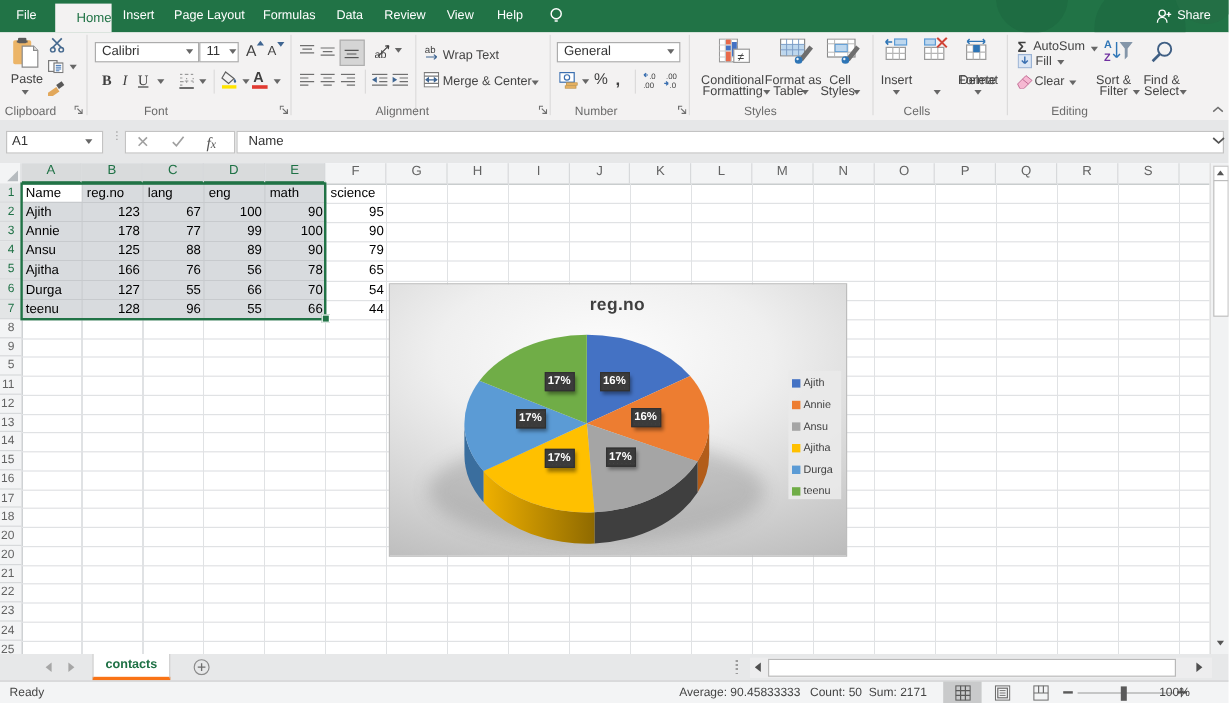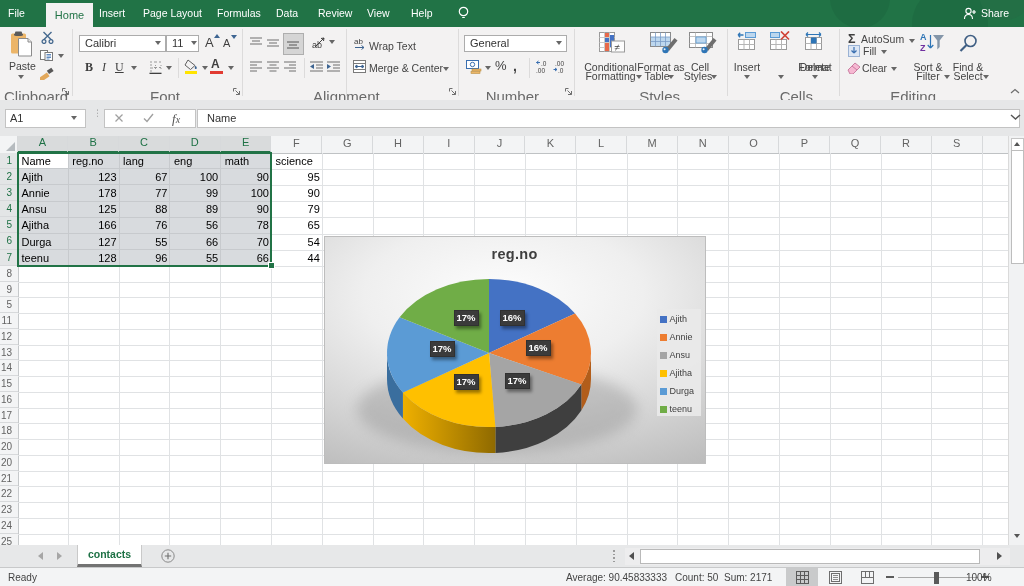--- a/index.html
+++ b/index.html
@@ -1,21 +1,21 @@
 <!DOCTYPE html>
 <html><head><meta charset="utf-8"><style>
 html,body{margin:0;padding:0}
 #app{position:relative;width:1024px;height:586px;font-family:"Liberation Sans",sans-serif;background:#fff;overflow:hidden;font-size:11px;color:#444}
 .ab{position:absolute}
 #titlebar{left:0;top:0;width:1024px;height:27px;background:#217346;overflow:hidden}
-.ttab{position:absolute;top:0;height:27px;line-height:27px;color:#fff;font-size:10.5px;}
-#hometab{position:absolute;left:46px;top:3px;width:47px;height:24px;background:#f3f2f2;color:#217346;line-height:24px;text-align:center;font-size:11px}
+.ttab{position:absolute;top:0;height:27px;line-height:27px;color:#fff;font-size:10.5px;text-align:center}
+#hometab{position:absolute;left:46px;top:3px;width:47px;height:24px;background:#f3f2f2;color:#217346;line-height:24px;text-align:right;font-size:11px}
 #ribbon{left:0;top:27px;width:1024px;height:73px;background:#f3f2f2}
 .sep{position:absolute;width:1px;background:#dcdbdb}
-.glabel{position:absolute;font-size:15px;color:#6a6a6a;text-align:right;top:61px}
+.glabel{position:absolute;font-size:10px;color:#6a6a6a;text-align:left;top:61px}
 .rtxt{position:absolute;font-size:10.5px;color:#444;white-space:nowrap}
 .combo{position:absolute;background:#fff;border:1px solid #acacac;font-size:11px;color:#333}
 .dd{position:absolute;width:0;height:0;border-left:3px solid transparent;border-right:3px solid transparent;border-top:4px solid #666}
 #fbar{left:0;top:100px;width:1024px;height:36px;background:#e6e7e8}
 .wbox{position:absolute;background:#fff;border:1px solid #c3c3c3}
 #colhdr{left:0;top:136px;width:1008px;height:16.5px;background:#f3f4f5;border-bottom:1px solid #bfc2c4;display:flex}
 #colhdr .ch{width:50.8px;box-sizing:border-box;border-right:1px solid #d7d9db;text-align:center;line-height:15px;font-size:11px;color:#636363;flex-shrink:0}
 #colhdr .sel{background:#d9dbdc;color:#1e7145;border-bottom:2px solid #217346;line-height:13px}
 #rowhdr{left:0;top:152.5px;width:17.5px;height:392.5px;background:#f3f4f5;border-right:1px solid #c6c9cb}
 #rowhdr div{height:15.75px;box-sizing:border-box;border-bottom:1px solid #d7d9db;text-align:right;padding-right:5.5px;font-size:10px;color:#636363;line-height:15px}
@@ -484,21 +484,21 @@
 </div>
 <div id="vscroll" class="ab">
  <div class="wbox" style="left:2px;top:2px;width:11px;height:11px;border-color:#c5c5c5"></div>
  <div class="ab" style="left:4.5px;top:6px;width:0;height:0;border-left:3.5px solid transparent;border-right:3.5px solid transparent;border-bottom:4.5px solid #555"></div>
  <div class="wbox" style="left:2px;top:14px;width:11px;height:112px;border-color:#bdbdbd"></div>
  <div class="ab" style="left:4.5px;top:398px;width:0;height:0;border-left:3.5px solid transparent;border-right:3.5px solid transparent;border-top:4.5px solid #555"></div>
 </div>
 <div id="tabbar" class="ab">
  <div class="ab" style="left:38px;top:7px;width:0;height:0;border-top:4px solid transparent;border-bottom:4px solid transparent;border-right:5px solid #a6a6a6"></div>
  <div class="ab" style="left:57px;top:7px;width:0;height:0;border-top:4px solid transparent;border-bottom:4px solid transparent;border-left:5px solid #a6a6a6"></div>
- <div class="ab" style="left:77px;top:0;width:63px;height:19px;background:#fff;border-left:1px solid #c9c9c9;border-right:1px solid #c9c9c9;border-bottom:3px solid #737373;text-align:center;line-height:19px;font-size:10.5px;font-weight:bold;color:#1e7145">contacts</div>
+ <div class="ab" style="left:77px;top:0;width:63px;height:19px;background:#fff;border-left:1px solid #c9c9c9;border-right:1px solid #c9c9c9;border-bottom:3px solid #f97316;text-align:center;line-height:19px;font-size:10.5px;font-weight:bold;color:#1e7145">contacts</div>
  <svg class="ab" style="left:161px;top:4px" width="14" height="14" viewBox="0 0 14 14">
         <circle cx="7" cy="7" r="6.2" fill="none" stroke="#8a8a8a"></circle>
         <path d="M7 3.8v6.4M3.8 7h6.4" stroke="#6e6e6e" stroke-width="1.1"></path>
       </svg>
  <div class="ab" style="left:613px;top:5px;width:2px;height:12px;background:repeating-linear-gradient(to bottom,#9b9b9b 0,#9b9b9b 1.5px,transparent 1.5px,transparent 3.5px)"></div>
  <div class="ab" style="left:625px;top:3px;width:385px;height:17px;background:#ededee"></div>
  <div class="ab" style="left:629px;top:7px;width:0;height:0;border-top:4px solid transparent;border-bottom:4px solid transparent;border-right:5px solid #4f4f4f"></div>
  <div class="ab" style="left:640px;top:4px;width:338px;height:13px;background:#fff;border:1px solid #b9b9b9"></div>
  <div class="ab" style="left:997px;top:7px;width:0;height:0;border-top:4px solid transparent;border-bottom:4px solid transparent;border-left:5px solid #4f4f4f"></div>
 </div>

